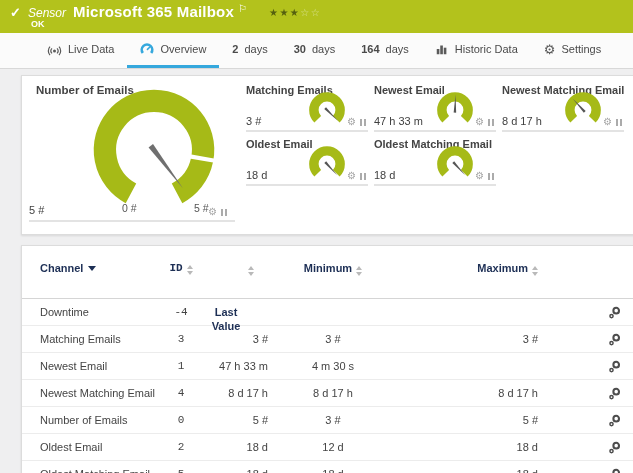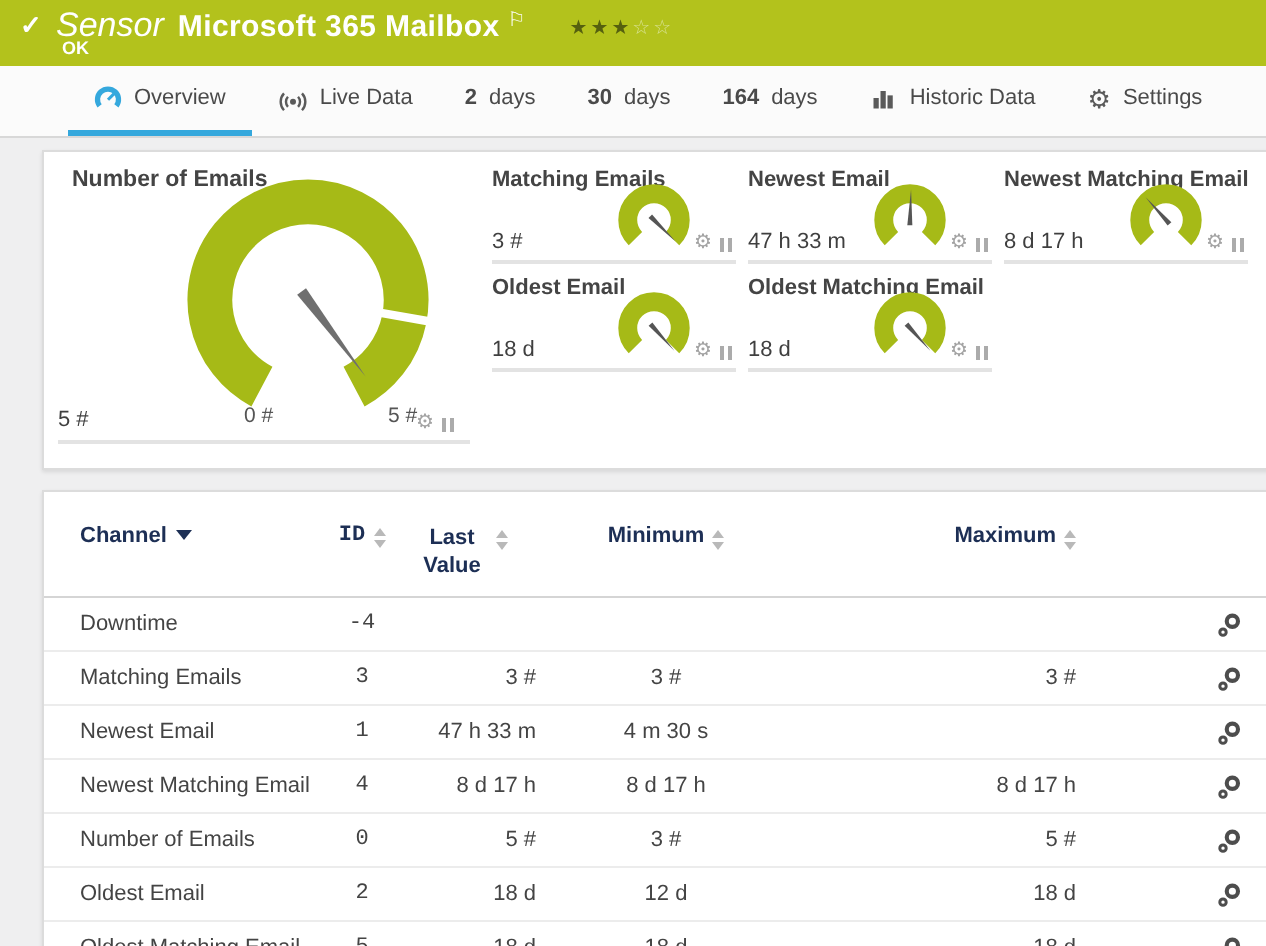--- a/index.html
+++ b/index.html
@@ -4,21 +4,21 @@
 <style>
   html,body{margin:0;padding:0;}
   body{width:633px;height:473px;overflow:hidden;background:#efeff0;
        font-family:"Liberation Sans",sans-serif;-webkit-font-smoothing:antialiased;}
   .app{width:633px;height:473px;position:relative;}
 
   
   .sensor-header{height:33px;background:var(--brand-green,#b3c21c);color:#fff;position:relative;}
   .check{position:absolute;left:10px;top:5px;font-size:13px;font-weight:bold;}
   .hdr-line{position:absolute;left:28px;top:3px;display:flex;align-items:baseline;}
-  .hdr-type{font-style:italic;font-size:17px;margin-right:7px;}
+  .hdr-type{font-style:italic;font-size:12px;margin-right:7px;}
   .hdr-title{font-size:15px;font-weight:bold;letter-spacing:.2px;}
   .hdr-flag{font-size:10px;margin-left:4px;position:relative;top:-5px;cursor:pointer;}
   .stars{margin-left:22px;font-size:10px;letter-spacing:1.5px;cursor:pointer;position:relative;top:-1px;}
   .star.on{color:#55600f;}
   .star.off{color:#d7e18f;}
   .hdr-status{position:absolute;left:31px;top:19px;font-size:9px;font-weight:bold;}
 
   
   .tabstrip{height:36px;background:#fbfbfb;border-bottom:1px solid #d8d8d8;
             display:flex;align-items:stretch;padding-left:34px;box-sizing:border-box;}
@@ -65,21 +65,21 @@
          color:var(--header-navy,#1d2f55);font-size:11px;font-weight:bold;}
   .trow{display:flex;align-items:center;height:26px;border-bottom:1px solid #ececec;
         padding-left:18px;font-size:11px;color:#444;cursor:pointer;}
   .c-channel{width:128px;}
   .c-id{width:26px;text-align:center;font-family:Liberation Mono, monospace;}
   .c-last{width:74px;text-align:right;}
   .c-min{width:130px;text-align:center;}
   .c-max{width:140px;text-align:right;}
   .c-gear{flex:1;display:flex;justify-content:flex-end;padding-right:16px;}
   .thead .c-last{text-align:center;}
-  .thead .wrap{display:inline-block;max-width:36px;line-height:1.3;vertical-align:top;}
+  .thead .wrap{display:inline-block;max-width:36px;line-height:1.3;vertical-align:top;margin-top:43px;}
   .sorticons{display:inline-flex;flex-direction:column;gap:2px;margin-left:4px;vertical-align:2px;}
   .sorticons i{width:0;height:0;border-left:3px solid transparent;border-right:3px solid transparent;}
   .sorticons .u{border-bottom:4px solid #b9b9b9;}
   .sorticons .d{border-top:4px solid #b9b9b9;}
   .sortdown{display:inline-block;width:0;height:0;border-left:4px solid transparent;
             border-right:4px solid transparent;border-top:5px solid var(--header-navy,#1d2f55);
             margin-left:5px;vertical-align:1px;}
   .row-gear{display:flex;cursor:pointer;}
 </style>
 </head>
@@ -92,34 +92,34 @@
     <div class="hdr-line">
       <span class="hdr-type">Sensor</span>
       <span class="hdr-title">Microsoft 365 Mailbox</span>
       <span class="hdr-flag">⚐</span>
       <span class="stars"><span class="star on">★</span><span class="star on">★</span><span class="star on">★</span><span class="star off">☆</span><span class="star off">☆</span></span>
     </div>
     <div class="hdr-status">OK</div>
   </div>
 
   <div class="tabstrip">
+    <div class="tab">
+      <svg width="15" height="15" viewBox="0 0 16 16">
+        <circle cx="8" cy="9.5" r="1.6" fill="#5a5a5a"></circle>
+        <path d="M5.3 6.8a4 4 0 0 0 0 5.4 M3.2 5a6.6 6.6 0 0 0 0 9" fill="none" stroke="#5a5a5a" stroke-width="1.3"></path>
+        <path d="M10.7 6.8a4 4 0 0 1 0 5.4 M12.8 5a6.6 6.6 0 0 1 0 9" fill="none" stroke="#5a5a5a" stroke-width="1.3"></path>
+      </svg>
+      <span>Live Data</span>
+    </div>
     <div class="tab active">
       <svg width="14" height="14" viewBox="0 0 16 16">
         <path d="M3.2 12.5 A6 6 0 1 1 12.8 12.5" fill="none" stroke="var(--accent-blue,#35a8dd)" stroke-width="3"></path>
         <line x1="8" y1="9" x2="11.5" y2="5.5" stroke="var(--accent-blue,#35a8dd)" stroke-width="1.8"></line>
       </svg>
       <span>Overview</span>
-    </div>
-    <div class="tab">
-      <svg width="15" height="15" viewBox="0 0 16 16">
-        <circle cx="8" cy="9.5" r="1.6" fill="#5a5a5a"></circle>
-        <path d="M5.3 6.8a4 4 0 0 0 0 5.4 M3.2 5a6.6 6.6 0 0 0 0 9" fill="none" stroke="#5a5a5a" stroke-width="1.3"></path>
-        <path d="M10.7 6.8a4 4 0 0 1 0 5.4 M12.8 5a6.6 6.6 0 0 1 0 9" fill="none" stroke="#5a5a5a" stroke-width="1.3"></path>
-      </svg>
-      <span>Live Data</span>
     </div>
     <div class="tab">
       <span class="num">2</span>
       <span>days</span>
     </div>
     <div class="tab">
       <span class="num">30</span>
       <span>days</span>
     </div>
     <div class="tab">

